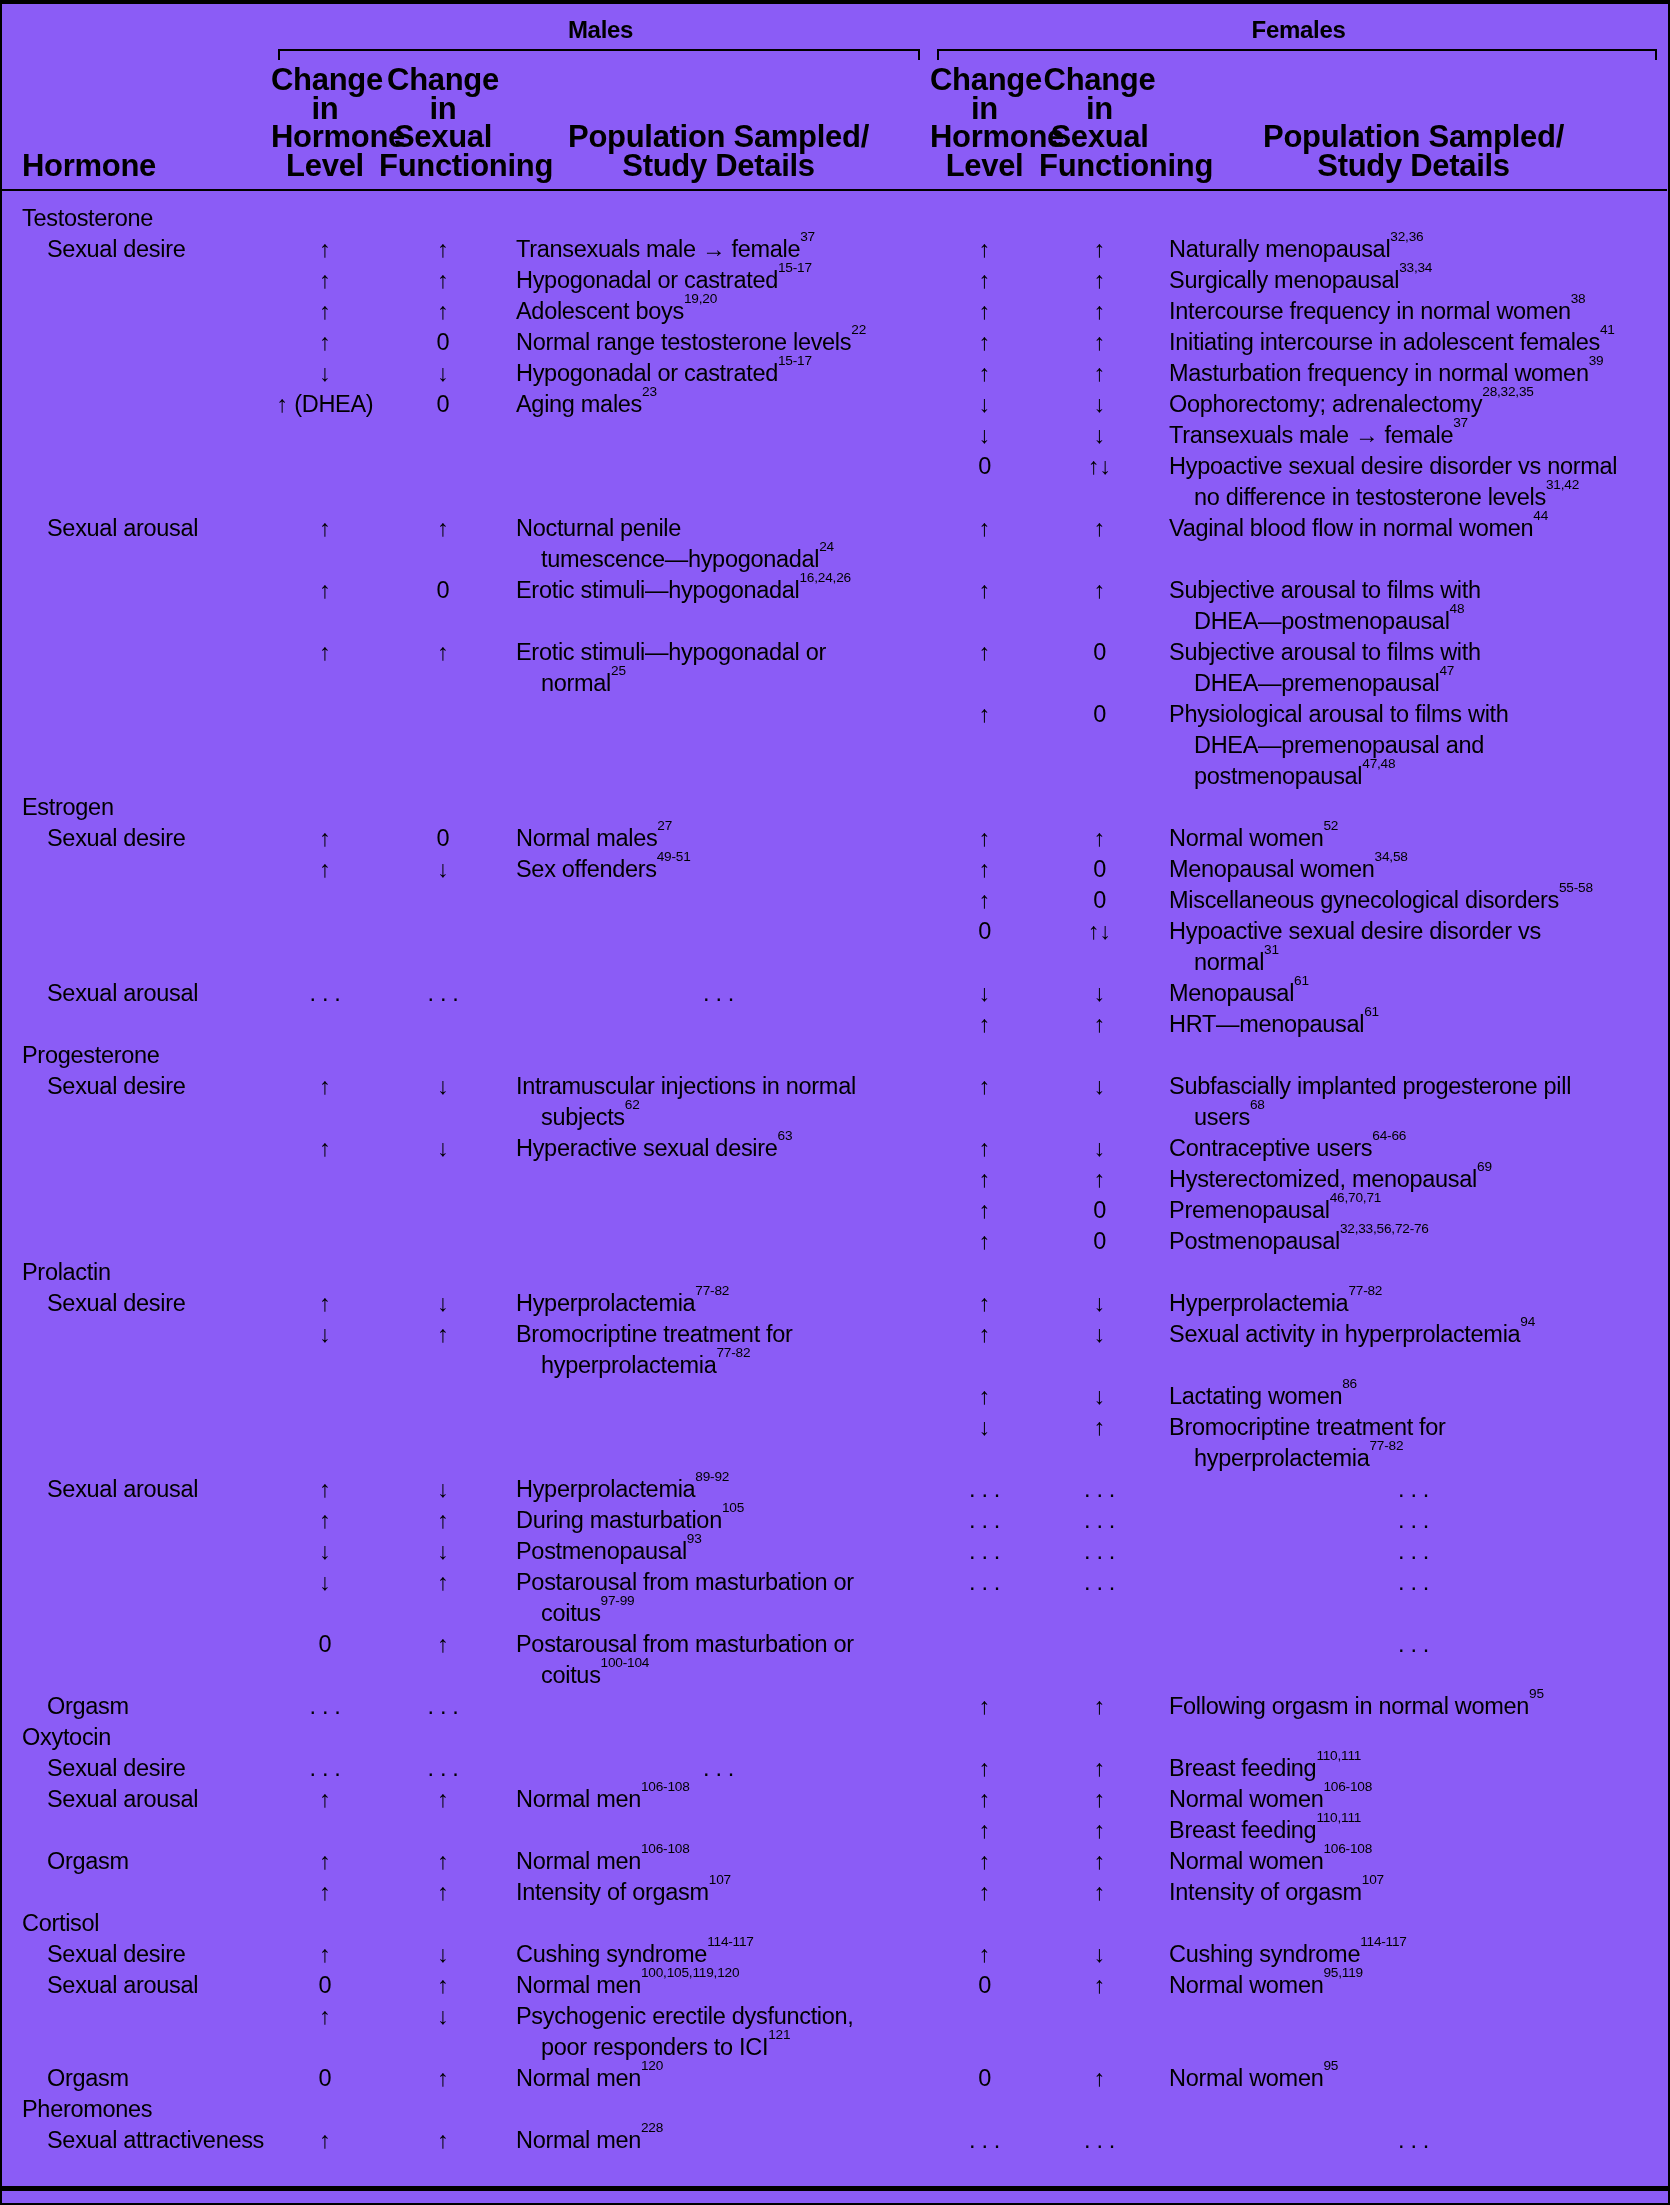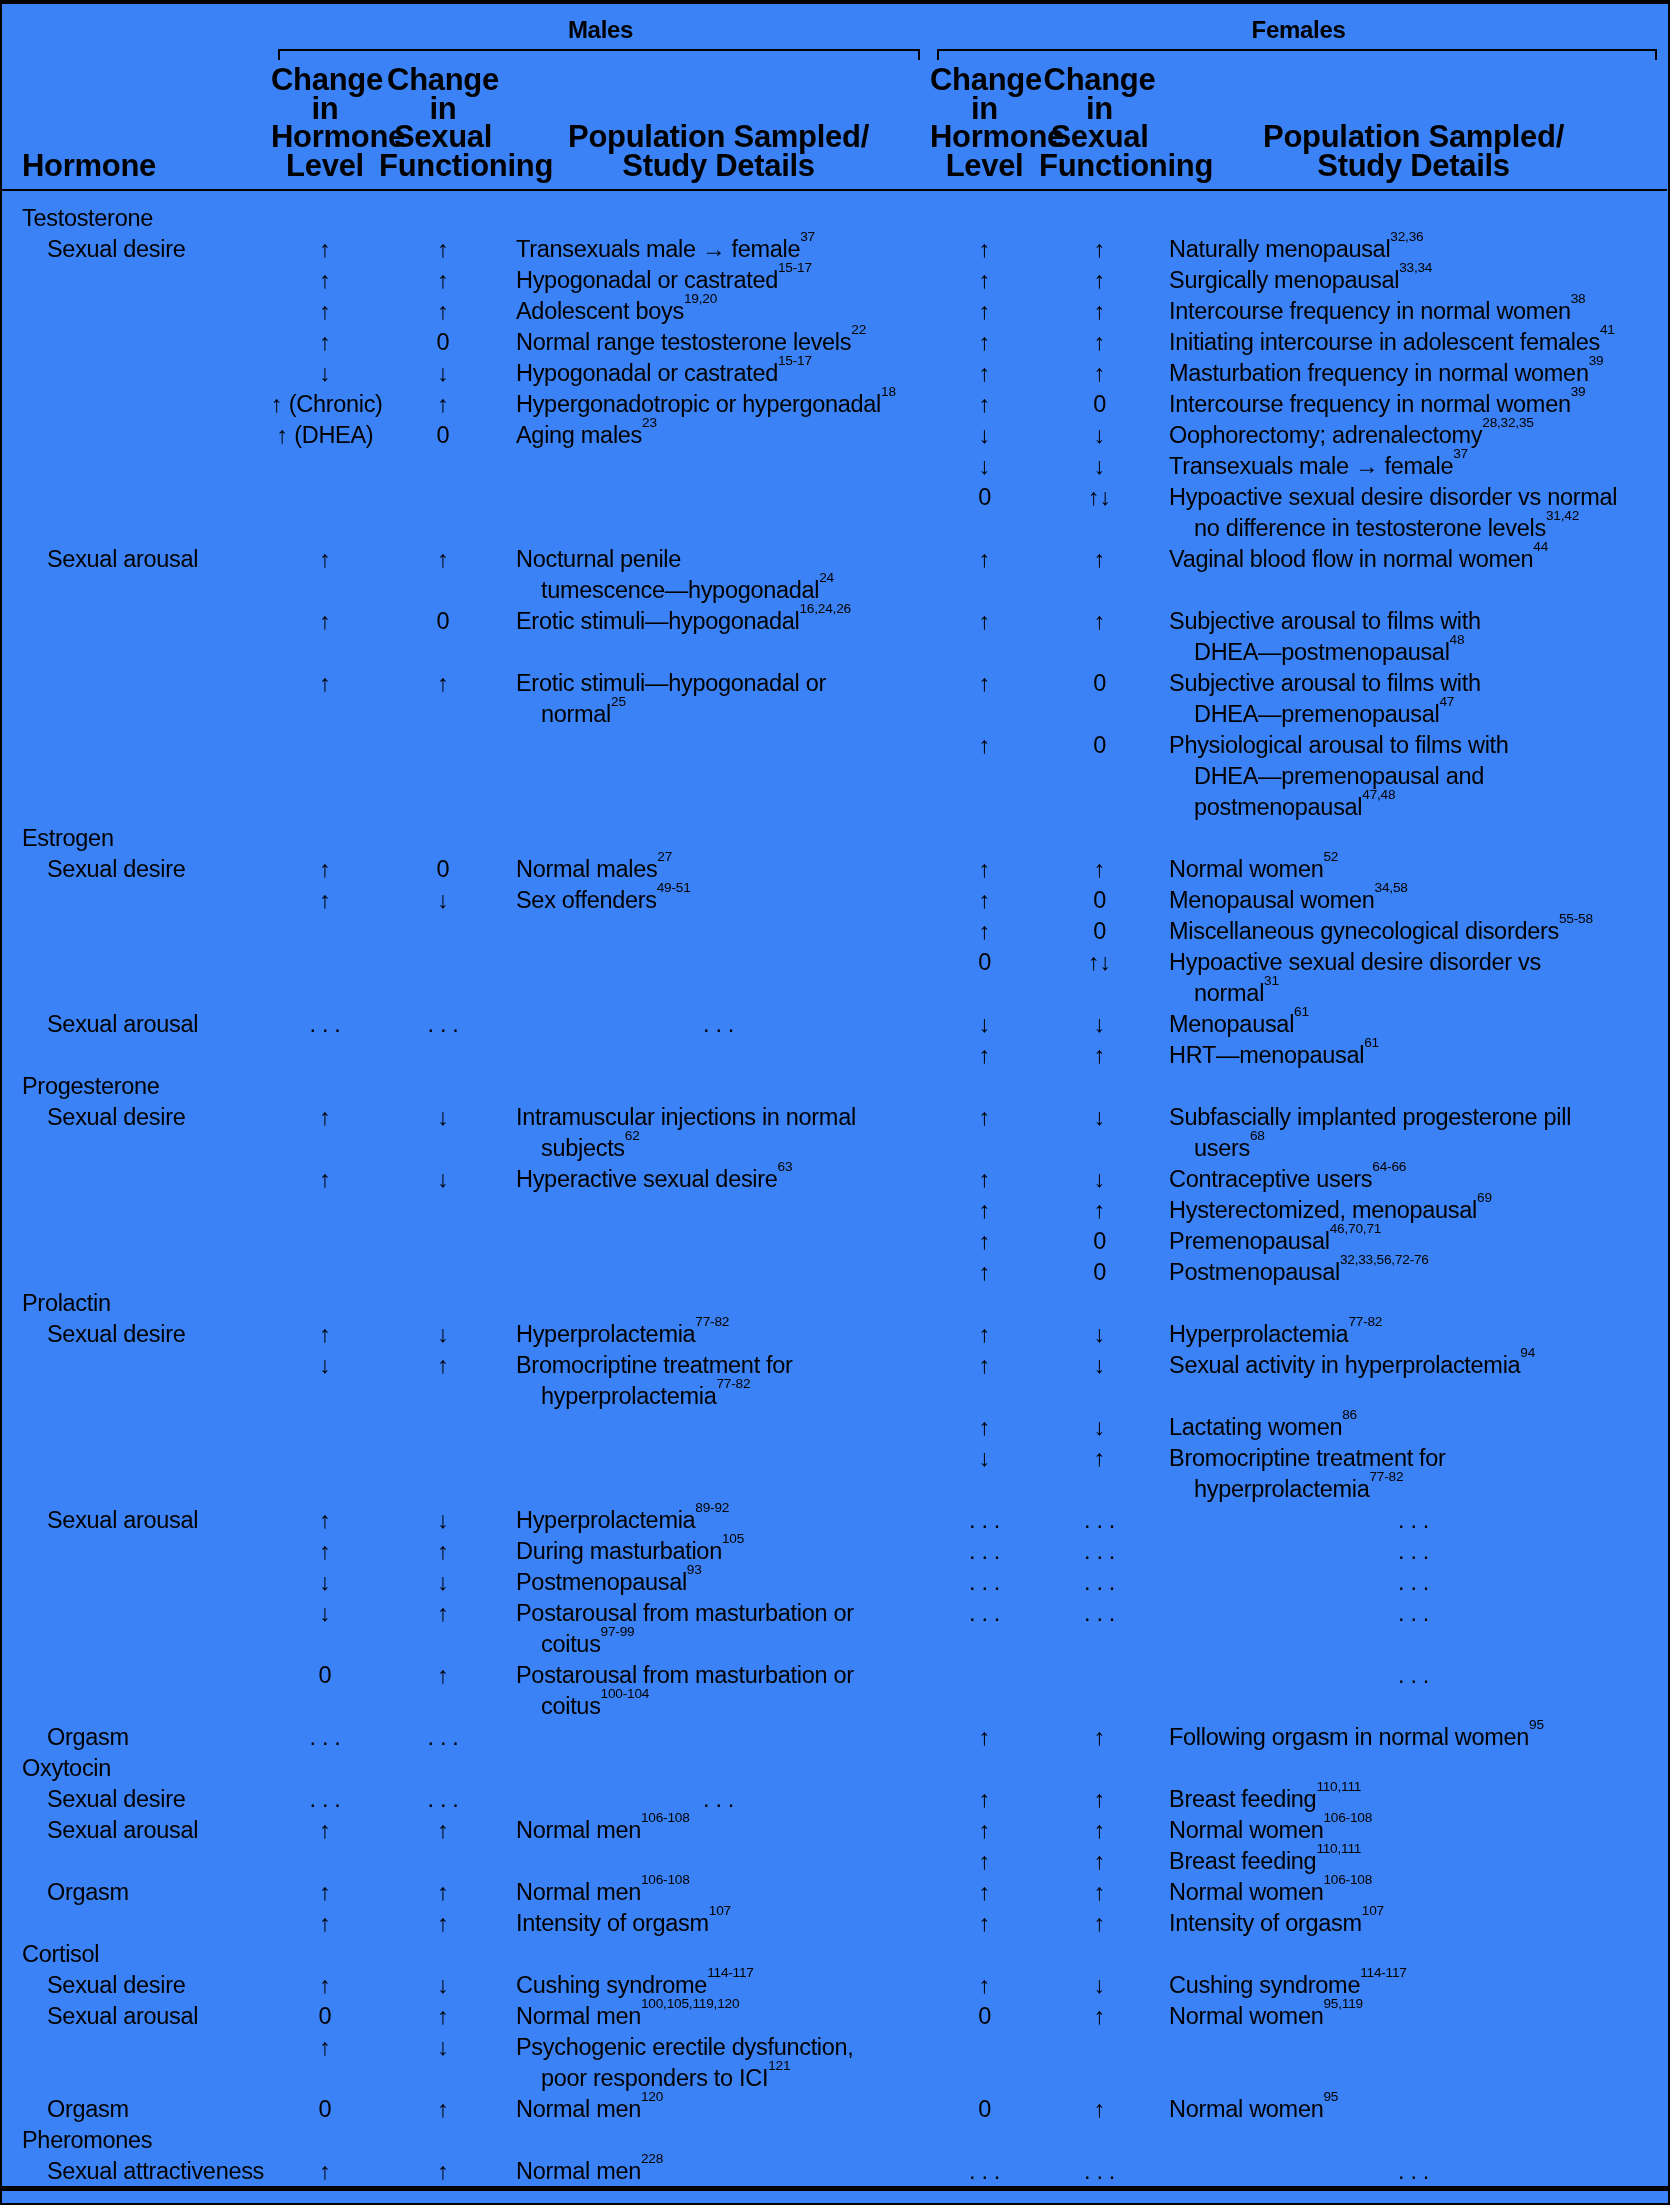--- a/index.html
+++ b/index.html
@@ -5,21 +5,21 @@
   * { margin:0; padding:0; box-sizing:border-box; }
   html, body { background:#e9e9e9; }
   body {
     width:1670px; height:2205px;
     font-family:"Liberation Sans","DejaVu Sans",sans-serif;
     color:#000;
   }
   .page {
     position:relative;
     width:1670px; height:2205px;
-    background:#3b82f6;
+    background:#8b5cf6;
     border:2.5px solid #000;
     border-top-width:4.2px;
     overflow:hidden;
   }
   table {
     border-collapse:collapse;
     table-layout:fixed;
     width:1665px;
     font-size:23.5px;
     letter-spacing:-0.3px;
@@ -138,29 +138,20 @@
           <td class="section-label"></td>
           <td class="sym">↓</td>
           <td class="sym">↓</td>
           <td class="pop"><span>Hypogonadal or castrated</span><sup>15-17</sup></td>
           <td class="sym">↑</td>
           <td class="sym">↑</td>
           <td class="pop"><span>Masturbation frequency in normal women</span><sup>39</sup></td>
         </tr>
         <tr>
           <td class="section-label"></td>
-          <td class="sym">↑ (Chronic)</td>
-          <td class="sym">↑</td>
-          <td class="pop"><span>Hypergonadotropic or hypergonadal</span><sup>18</sup></td>
-          <td class="sym">↑</td>
-          <td class="sym">0</td>
-          <td class="pop"><span>Intercourse frequency in normal women</span><sup>39</sup></td>
-        </tr>
-        <tr>
-          <td class="section-label"></td>
           <td class="sym">↑ (DHEA)</td>
           <td class="sym">0</td>
           <td class="pop"><span>Aging males</span><sup>23</sup></td>
           <td class="sym">↓</td>
           <td class="sym">↓</td>
           <td class="pop"><span>Oophorectomy; adrenalectomy</span><sup>28,32,35</sup></td>
         </tr>
         <tr>
           <td class="section-label"></td>
           <td class="sym"></td>

